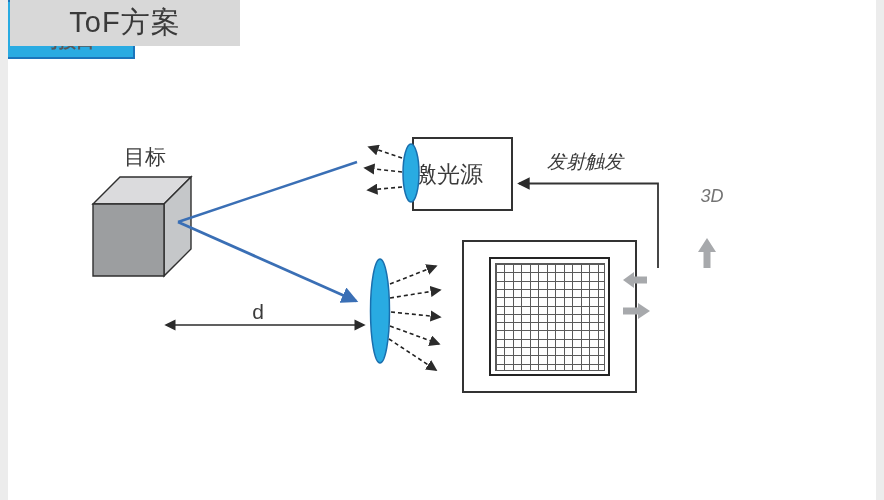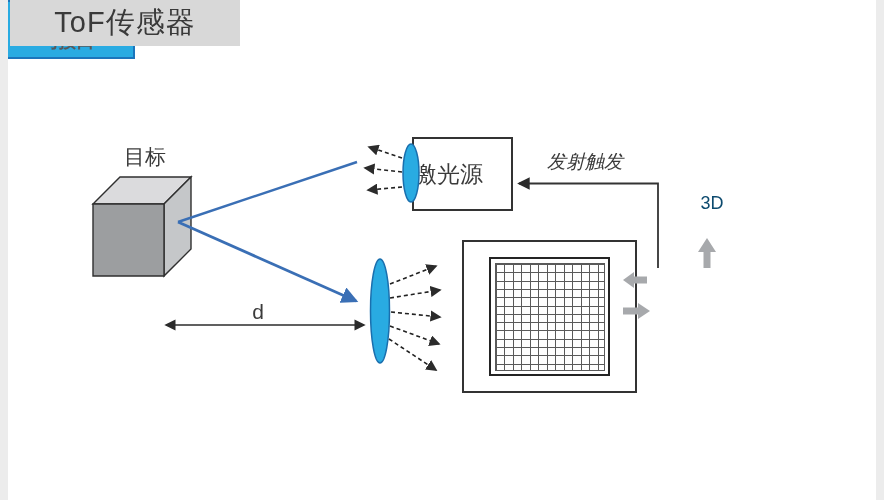--- a/index.html
+++ b/index.html
@@ -25,21 +25,21 @@
   }
 
   .label{
     position:absolute;color:#3b3b3b;text-align:center;
     white-space:nowrap;z-index:3;
   }
   .target-label{left:95px;top:143px;width:100px;font-size:21px;}
   .trigger-label{left:530px;top:149px;width:110px;font-size:19px;font-style:italic;}
   .sensor-label{left:467px;top:406px;width:145px;font-size:21px;}
   .distance-label{left:240px;top:300px;width:36px;font-size:21px;}
-  .data-output-label{left:667px;top:192px;width:90px;font-size:18px;line-height:23px;white-space:normal;color:#0c4a6e;}
+  .data-output-label{left:667px;top:185px;width:90px;font-size:18px;line-height:23px;white-space:normal;color:#737373;font-style:italic;}
   .data-output-label span{display:block;}
 
   .box{position:absolute;box-sizing:border-box;background:#ffffff;z-index:1;}
   .laser-box{
     left:412px;top:137px;width:101px;height:74px;
     border:2px solid #333333;
     display:flex;align-items:center;justify-content:flex-start;
     font-size:23px;color:#3b3b3b;
   }
   .tof-outer-box{
@@ -69,21 +69,21 @@
 </style>
 </head>
 <body>
 
 <div class="stage">
 
   <div class="edge-strip left"></div>
   <div class="edge-strip right"></div>
 
   <div class="title-bar">
-    <span>ToF传感器</span>
+    <span>ToF方案</span>
   </div>
 
   <div class="box laser-box">
     <span>激光源</span>
   </div>
   <div class="box tof-outer-box"></div>
   <div class="box tof-inner-box"></div>
   <div class="pixel-grid"></div>
   <div class="controller-box">
     <span>传感器控制</span>

